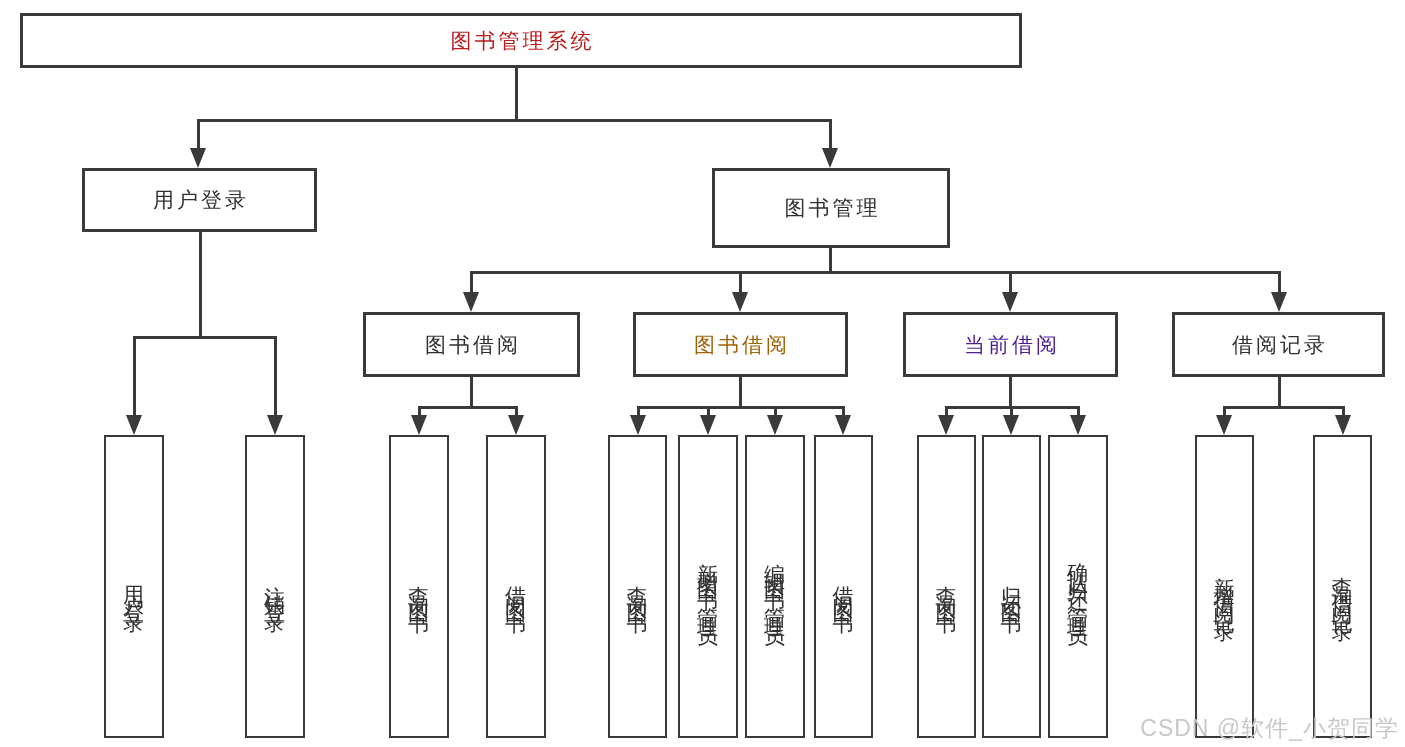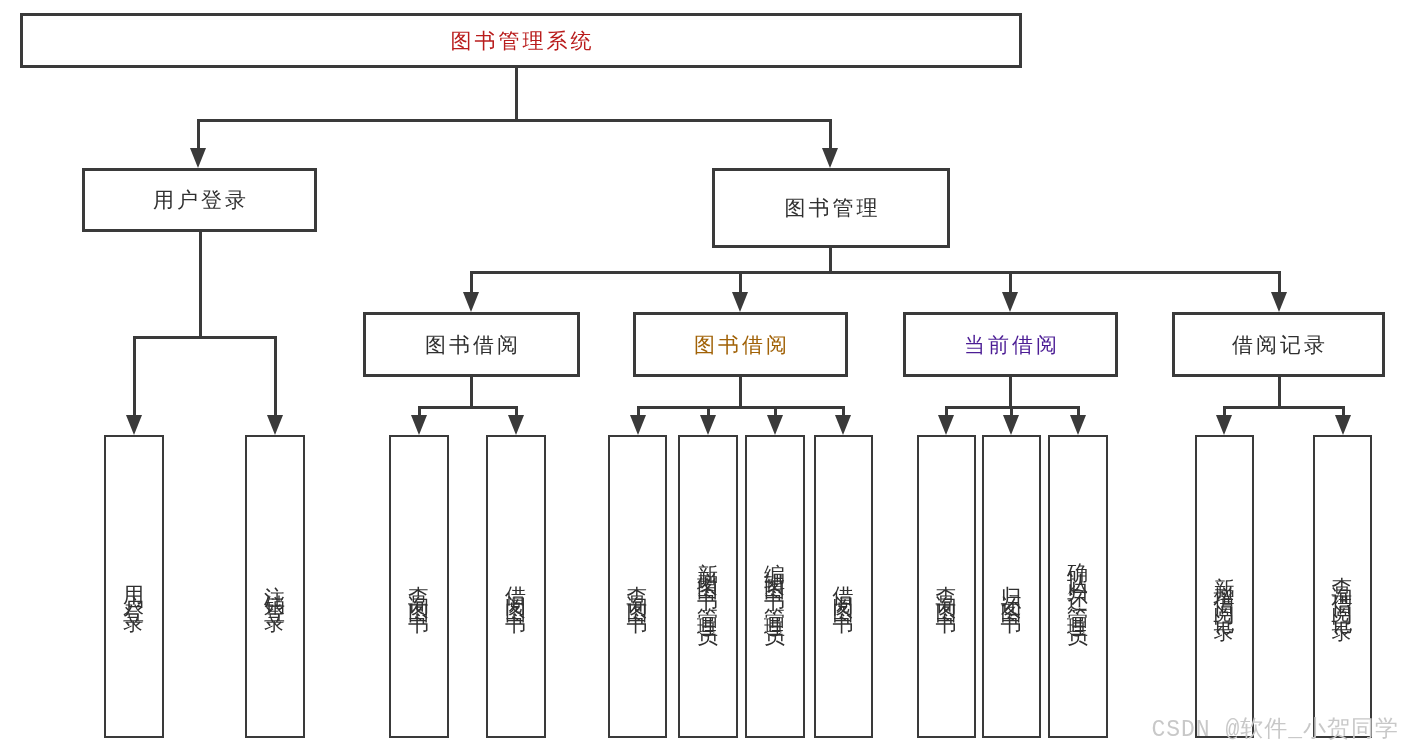--- a/index.html
+++ b/index.html
@@ -21,21 +21,21 @@
     white-space:nowrap;text-indent:0;
   }
   .seg{position:absolute;background:#3a3a3a;z-index:1;}
   .head{
     position:absolute;width:0;height:0;z-index:1;
     border-left:8px solid transparent;border-right:8px solid transparent;
     border-top:20px solid #3a3a3a;
   }
   .watermark{
     position:absolute;right:6px;bottom:3px;z-index:3;
-    font-size:23px;color:#c8c8c8;letter-spacing:1px;white-space:nowrap;font-family:Liberation Mono, monospace;
+    font-size:23px;color:#c8c8c8;letter-spacing:1px;white-space:nowrap;
   }
 </style>
 </head>
 <body>
 
 <div id="canvas">
   <div id="edges-layer">
       <div class="seg" style="background: rgb(58, 58, 58); left: 515px; top: 67px; width: 3px; height: 55px;"></div>
       <div class="seg" style="background: rgb(58, 58, 58); left: 197px; top: 119px; width: 635px; height: 3px;"></div>
       <div class="seg" style="background: rgb(58, 58, 58); left: 199px; top: 231px; width: 3px; height: 108px;"></div>

